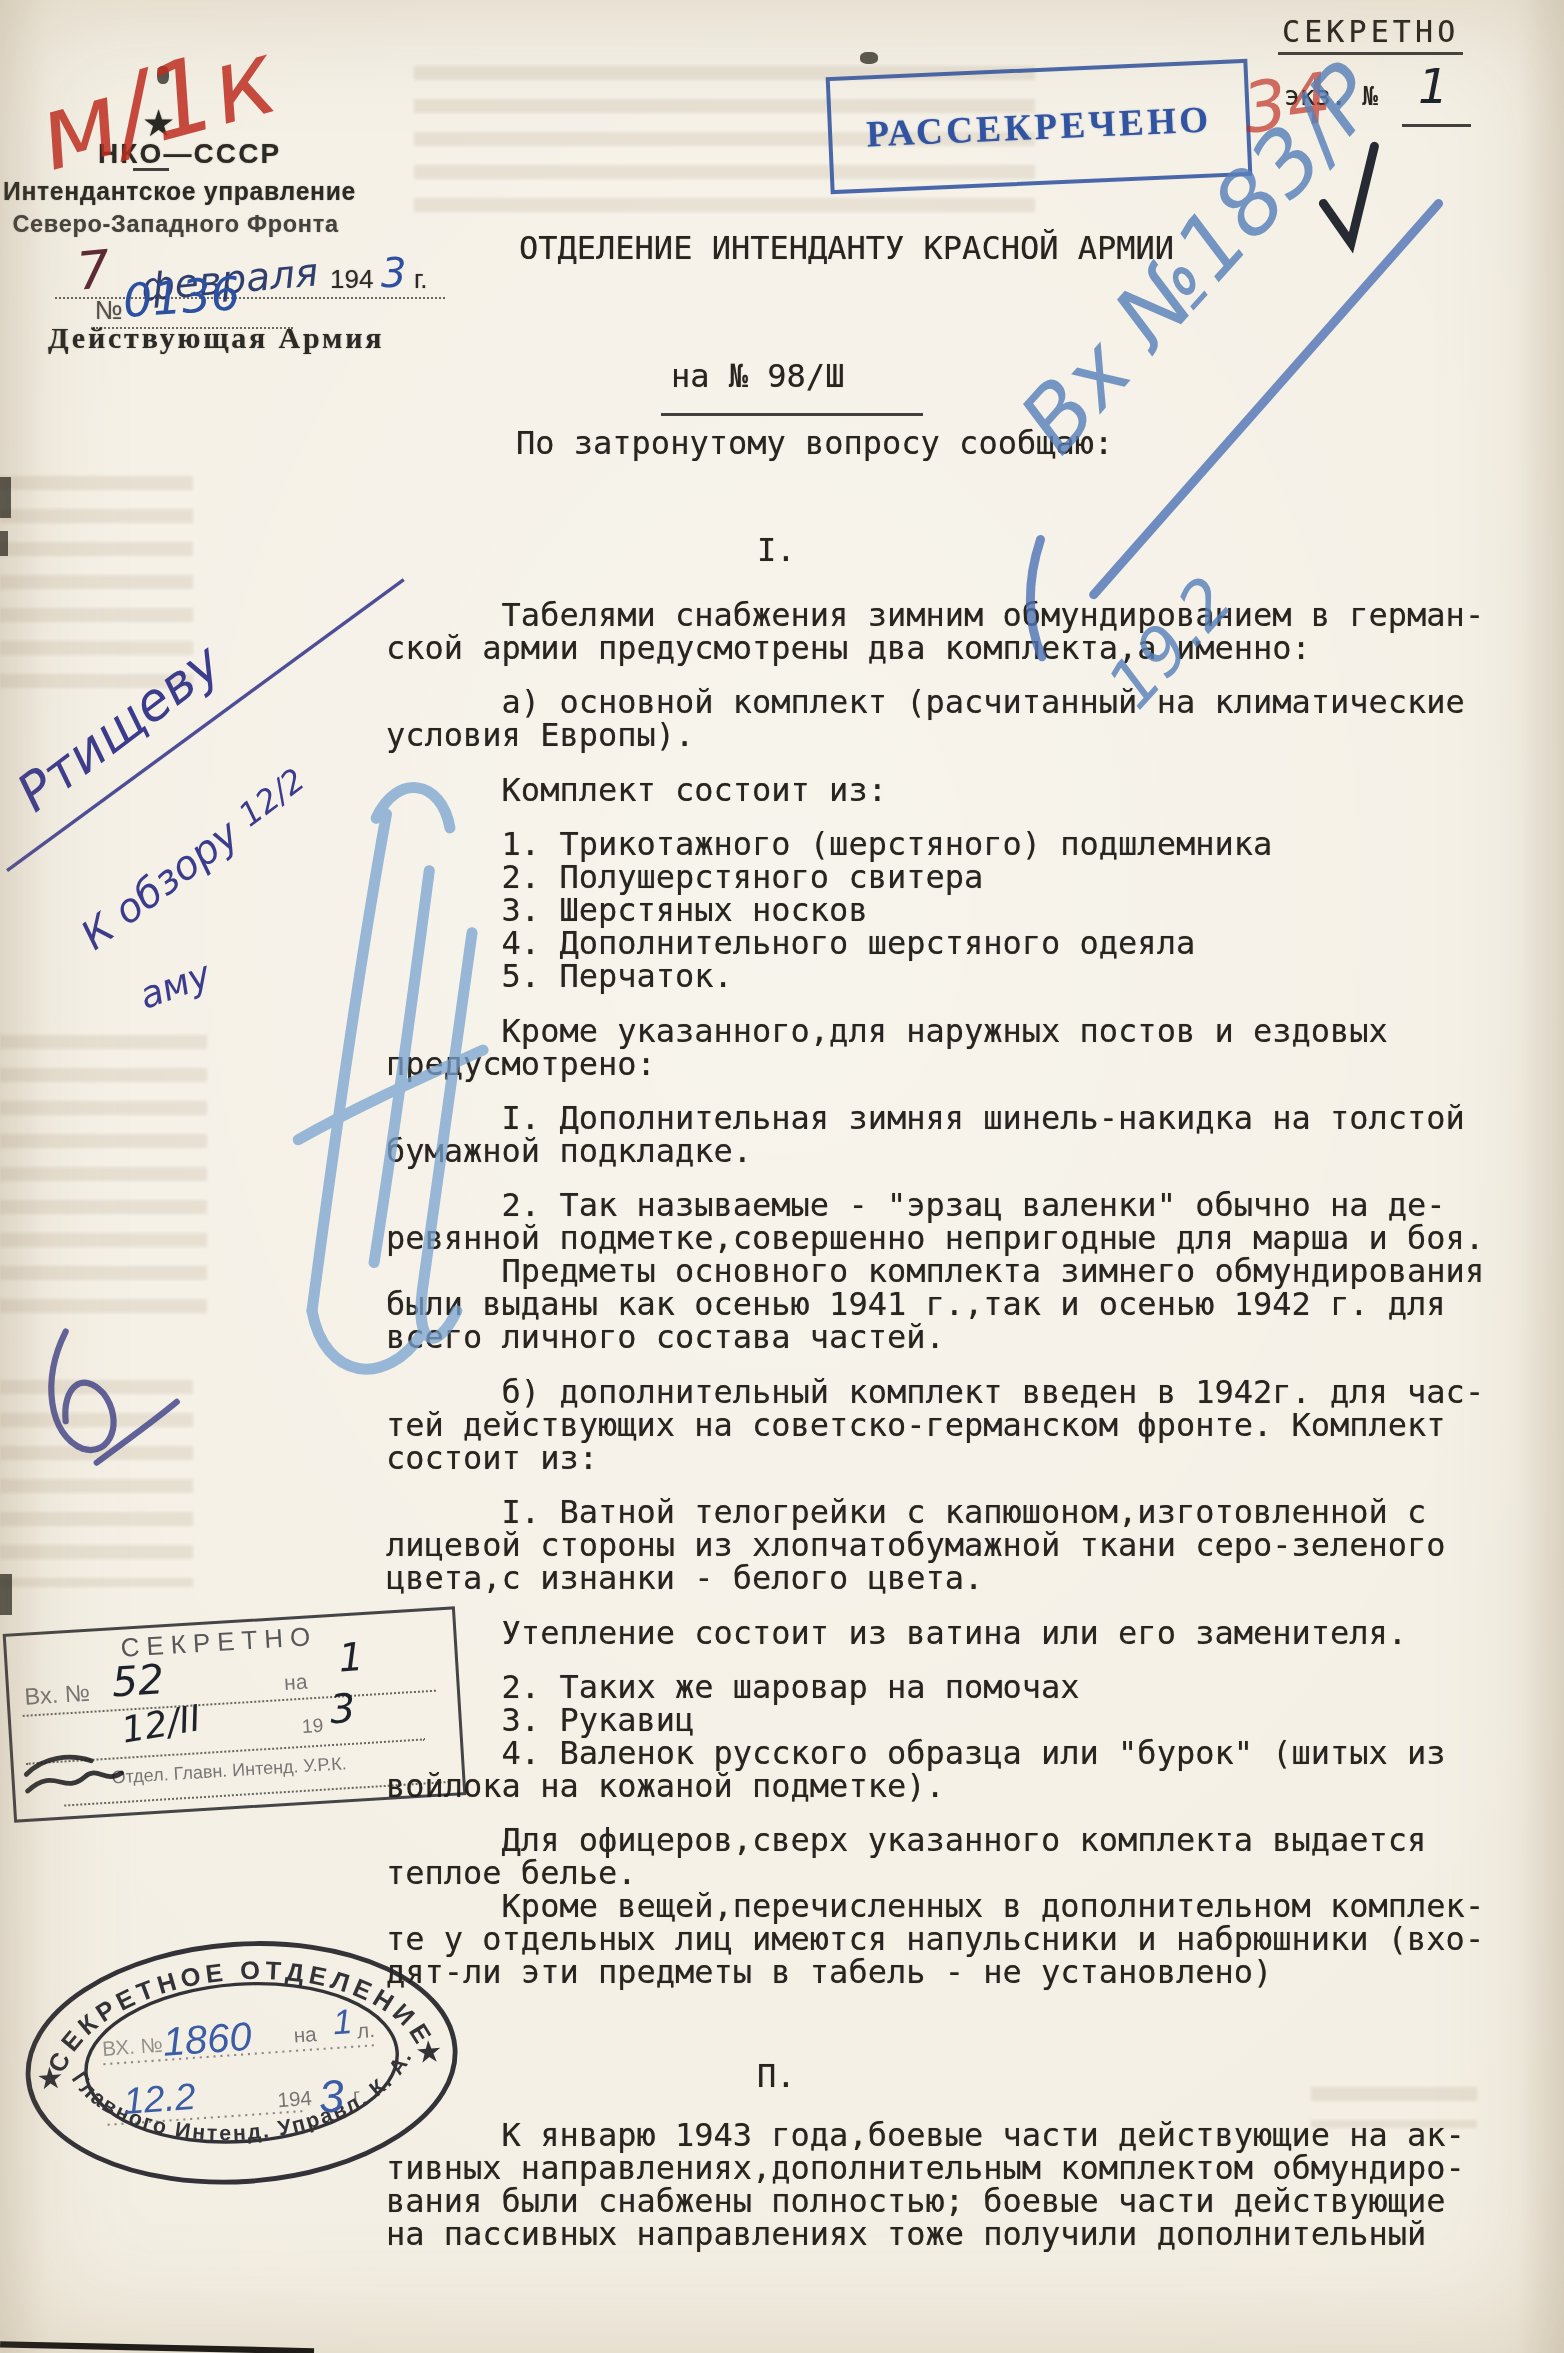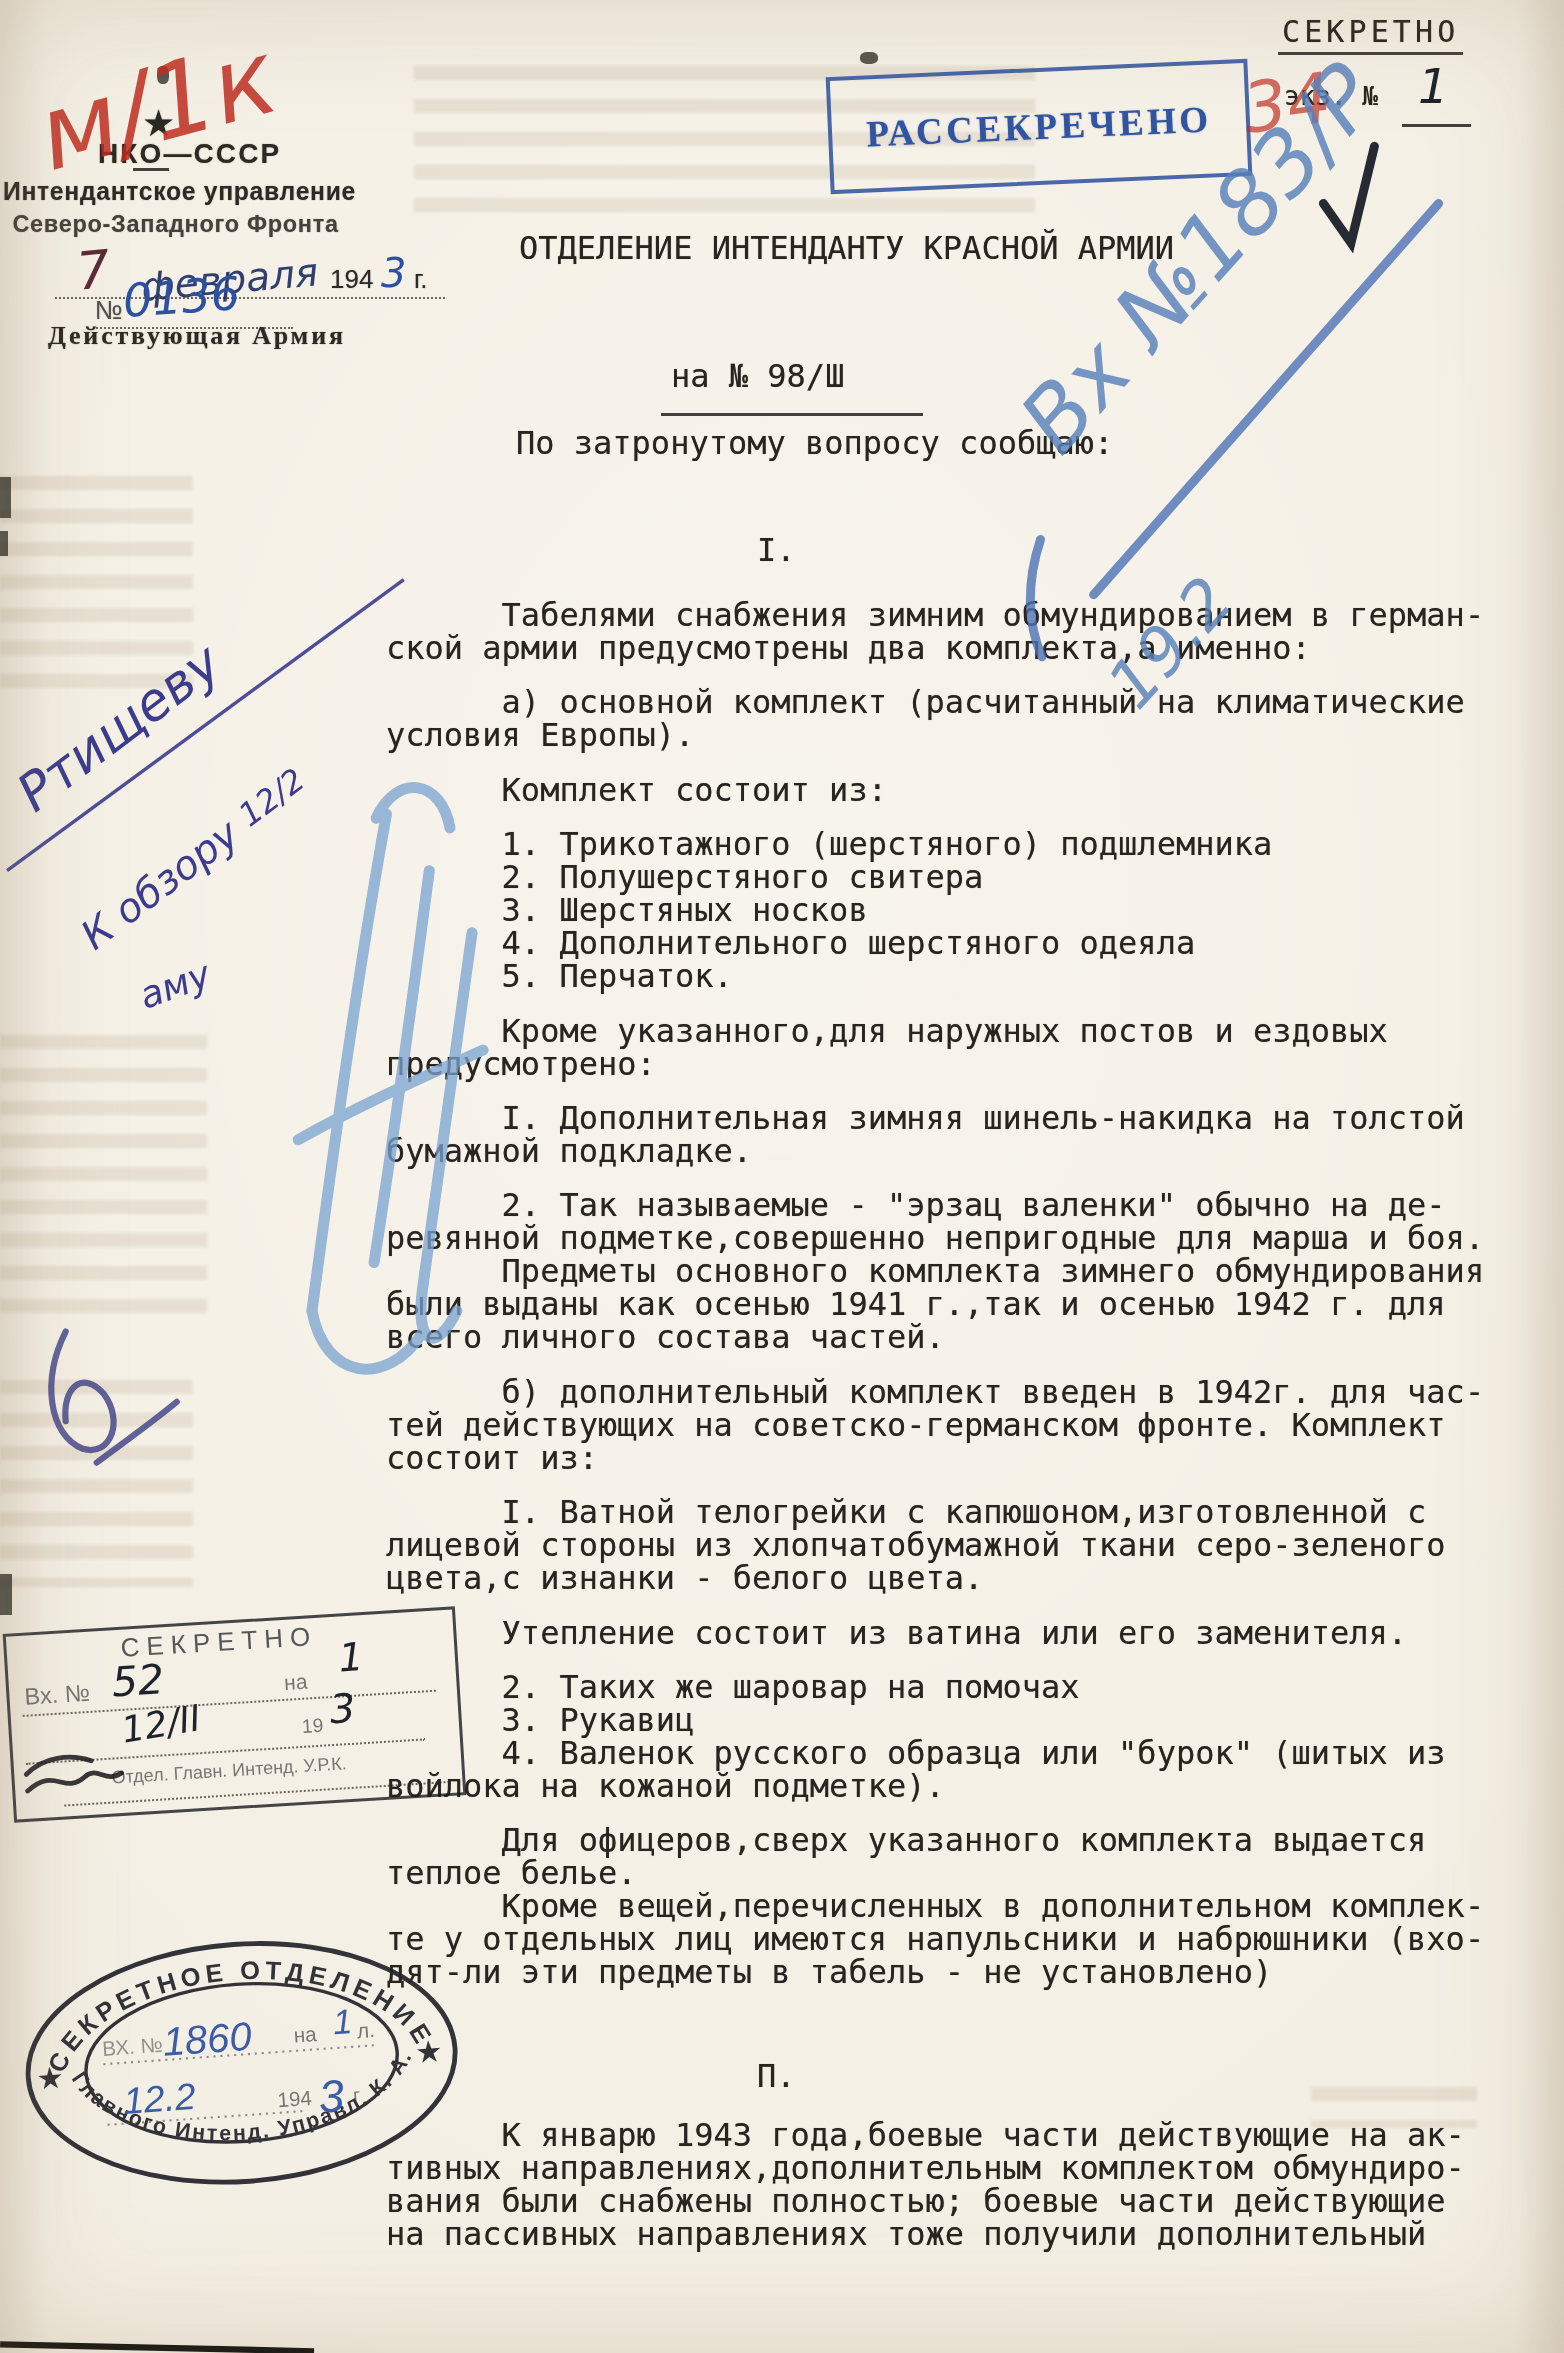--- a/index.html
+++ b/index.html
@@ -16,21 +16,21 @@
   
   .type{font-family:"DejaVu Sans Mono", monospace;color:#282520;text-shadow:0 0 0.7px rgba(40,36,30,.55);}
   .para{white-space:pre;font-size:32px;line-height:33px;margin:0 0 21.4px 0;}
   .body-block{position:absolute;left:386px;width:1180px;}
   .h-section{font-size:32px;}
   
   .lh{font-family:"Liberation Sans", sans-serif;color:#2c2a25;text-shadow:0 0 1.4px rgba(44,42,37,.45);}
   .lh-top{font-weight:bold;font-size:28px;letter-spacing:2.1px;}
   .lh-main{font-weight:bold;font-size:25.5px;letter-spacing:0.7px;transform:scaleX(.97);transform-origin:0 0;}
   .lh-sub{font-weight:bold;font-size:23.5px;letter-spacing:0.7px;opacity:.88;}
-  .lh-army{font-family:"Liberation Serif", serif;font-weight:bold;font-size:26px;letter-spacing:2.8px;}
+  .lh-army{font-family:"Liberation Serif", serif;font-weight:bold;font-size:30px;letter-spacing:2.8px;}
   .dotline{border-bottom:2.1px dotted rgba(45,42,38,.7);}
   .uline{background:rgba(35,33,30,.85);height:2.8px;}
   
   .hand{font-family:"DejaVu Sans", sans-serif;font-style:italic;pointer-events:none;}
   .ink-blue{color:#2d50a0;}
   .ink-black{color:#1d222b;}
   .ink-purple{color:#3c3c8e;}
   .pencil{color:rgba(88,128,185,.82);}
   .red{color:rgba(190,45,32,.85);}
   .maroon{color:#5d2a35;}

